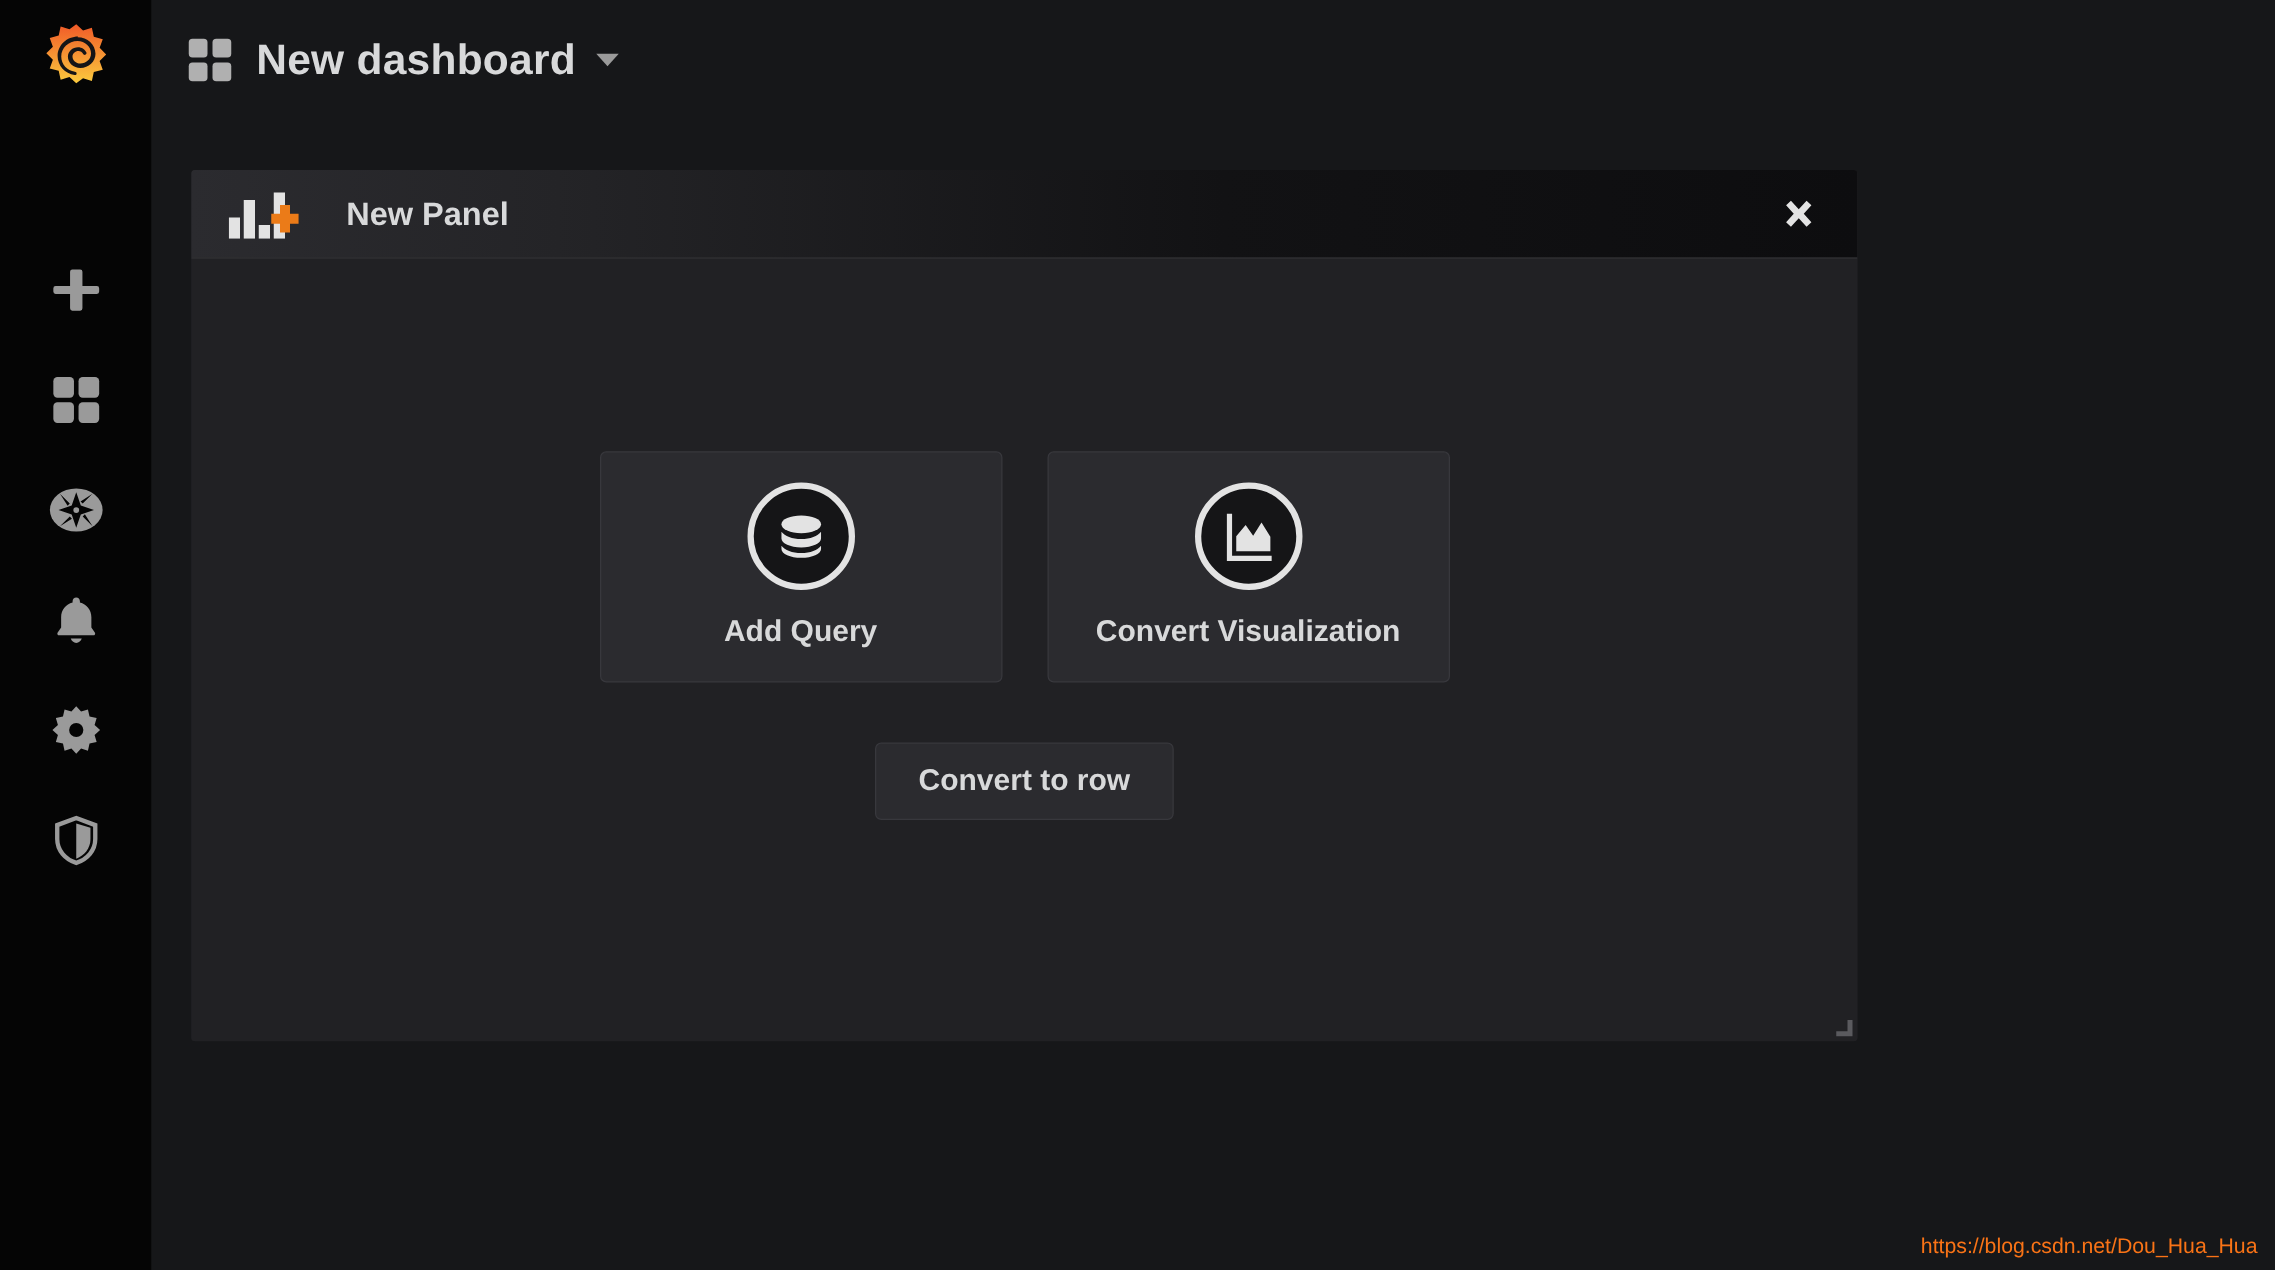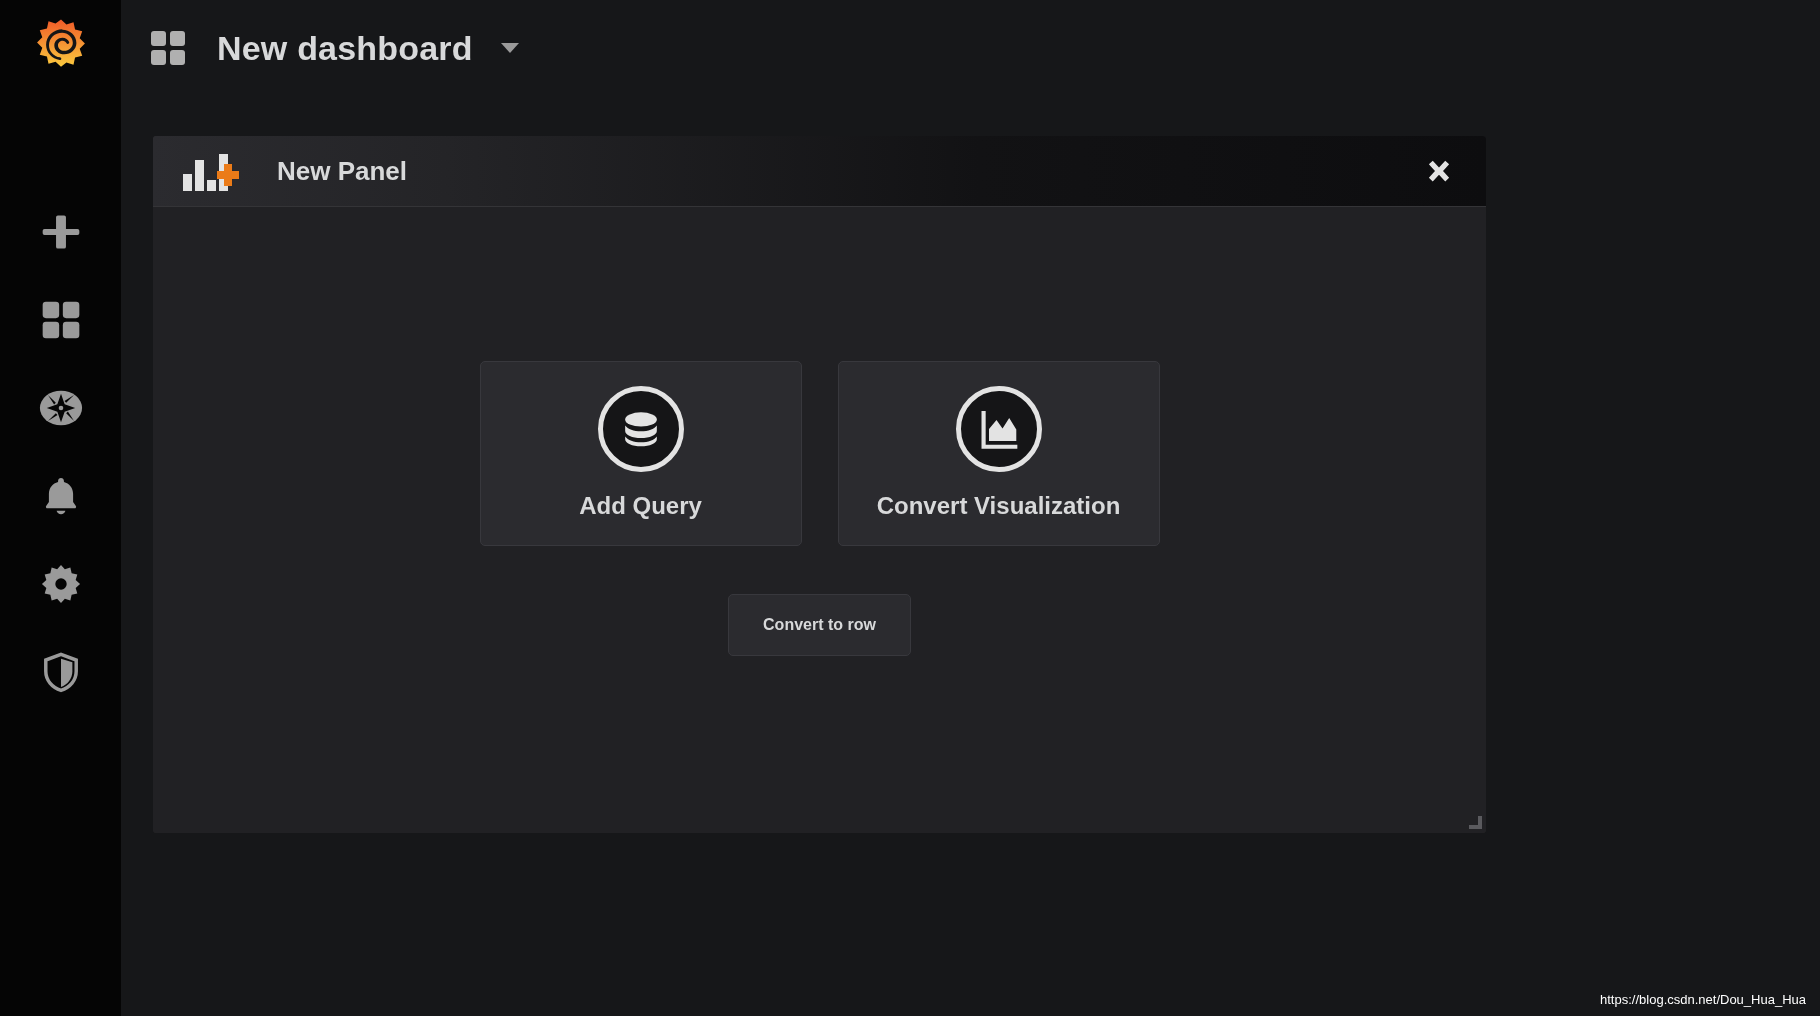--- a/index.html
+++ b/index.html
@@ -60,21 +60,20 @@
   
   #dash-header {
     position: absolute;
     left: 121px;
     top: 0;
     width: 1699px;
     height: 96px;
     display: flex;
     align-items: center;
     padding-left: 30px;
-    gap: 12px;
   }
 
   .dash-grid-icon {
     width: 34px;
     height: 34px;
     display: grid;
     grid-template-columns: 15px 15px;
     grid-template-rows: 15px 15px;
     gap: 4px;
     flex: 0 0 auto;
@@ -208,42 +207,42 @@
     height: 62px;
     background: #2b2b2f;
     border: 1px solid #38383d;
     border-radius: 5px;
     display: flex;
     align-items: center;
     justify-content: center;
     cursor: pointer;
   }
   #convert-row-label {
-    font-size: 16px;
+    font-size: 24px;
     font-weight: bold;
     color: #d8d9da;
     white-space: nowrap;
   }
 
   #panel-resize-handle {
     position: absolute;
     right: 3px;
     bottom: 3px;
     width: 16px;
     height: 16px;
     cursor: nwse-resize;
   }
 
   
   #watermark {
     position: absolute;
     right: 14px;
     bottom: 9px;
-    font-size: 13px;
-    color: #ffffff;
+    font-size: 17px;
+    color: #f97316;
     white-space: nowrap;
     margin-left: 31px;
   }
 </style>
 </head>
 <body>
 
 <div id="app">
 
   <nav id="sidebar">

